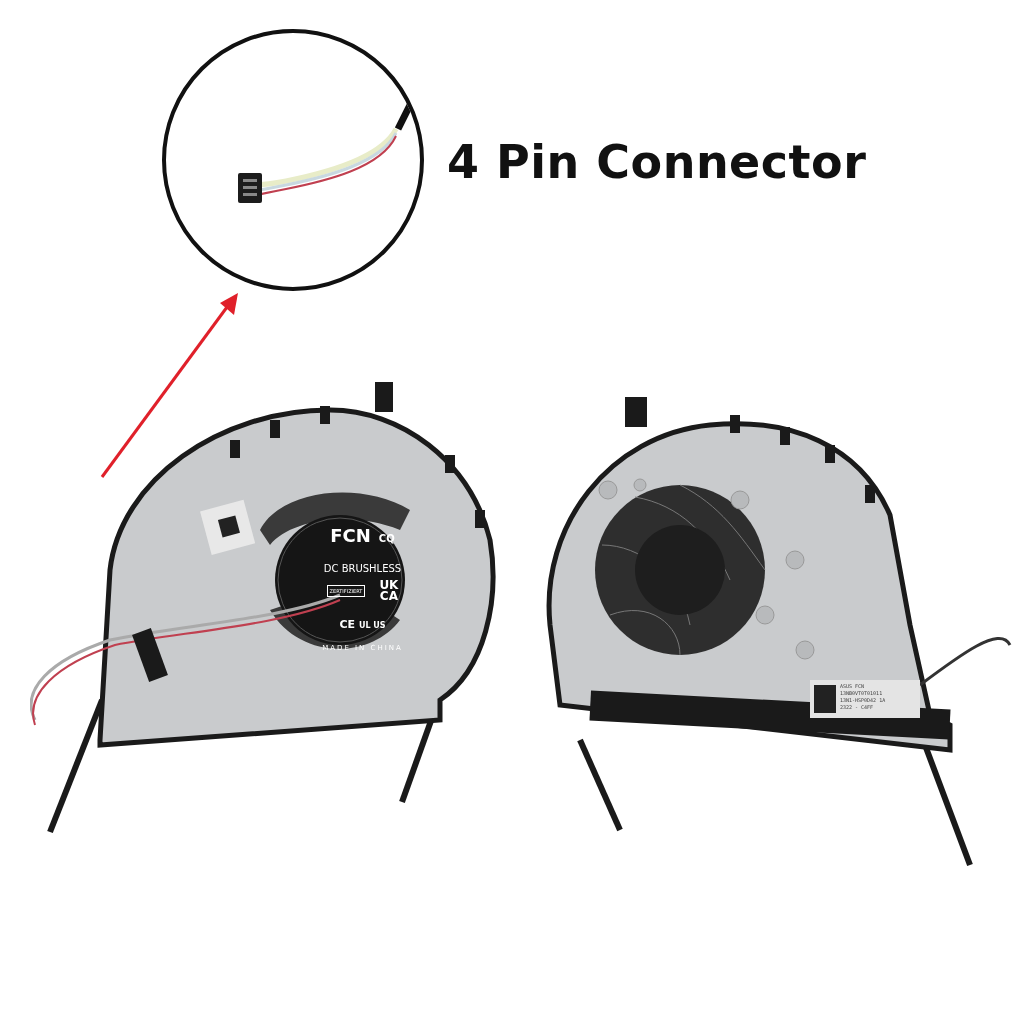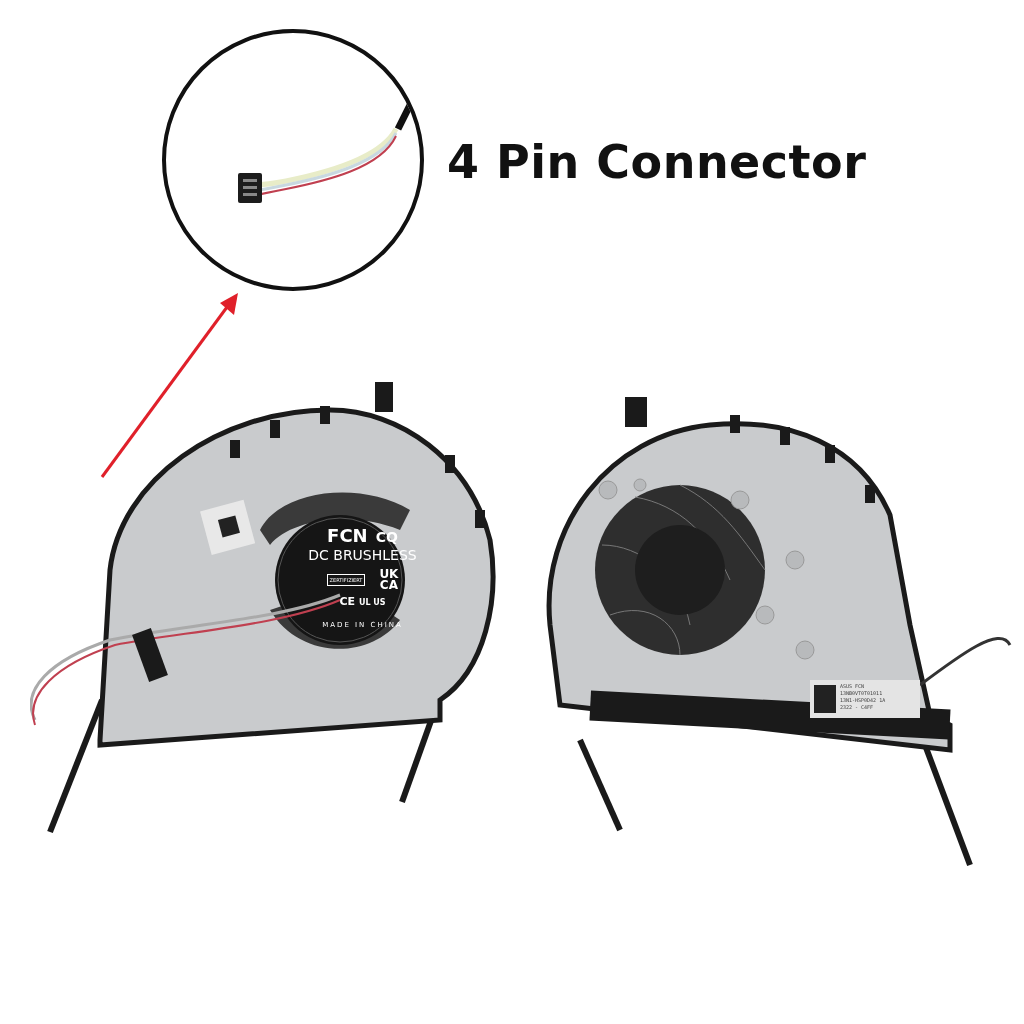--- a/index.html
+++ b/index.html
@@ -55,30 +55,30 @@
 
   <path d="M5 350 C-10 320 20 290 80 270 C150 255 250 250 310 225" stroke="#aaa" stroke-width="3" fill="none"></path>
   <path d="M5 355 C-5 325 25 295 85 275 C150 262 250 256 310 230" stroke="#c04050" stroke-width="2" fill="none"></path>
   <rect x="110" y="260" width="20" height="50" fill="#1a1a1a" transform="rotate(-20 120 285)"></rect>
 
   <rect x="175" y="135" width="45" height="45" fill="#e8e8e8" transform="rotate(-15 197 157)"></rect>
   <rect x="190" y="148" width="18" height="18" fill="#222" transform="rotate(-15 197 157)"></rect>
 </svg>
 
 <div class="abs" style="left:300px; top:525px; width:125px; text-align:center; color:#fff;">
-  <div style="font-size:18px; font-weight:bold;"><span>FCN</span><span style="font-size:14px; margin-left:8px;">CQ</span></div>
-  <div style="font-size:14px; margin-top:1px;">DC BRUSHLESS</div>
+  <div style="font-size:18px; font-weight:bold;"><span>FCN</span><span style="font-size:10px; margin-left:8px;">CQ</span></div>
+  <div style="font-size:10px; margin-top:17px;">DC BRUSHLESS</div>
   <div style="display:flex; justify-content:center; gap:14px; margin-top:6px; align-items:center;">
     <div style="font-size:5px; border:1px solid #fff; padding:2px;">ZERTIFIZIERT</div>
     <div style="font-size:12px; font-weight:bold; line-height:11px;">
         <div>UK</div>
         <div>CA</div>
       </div>
   </div>
-  <div style="font-size:11px; font-weight:bold; margin-top:4px;"><span>CE</span> <span style="font-size:8px;">UL US</span></div>
+  <div style="font-size:11px; font-weight:bold; margin-top:16px;"><span>CE</span> <span style="font-size:8px;">UL US</span></div>
   <div style="font-size:7px; letter-spacing:2px; margin-top:13px;">MADE IN CHINA</div>
 </div>
 
 <svg class="abs" style="left:530px; top:385px;" width="490" height="490" viewBox="0 0 490 490">
   <line x1="50" y1="355" x2="90" y2="445" stroke="#1a1a1a" stroke-width="6"></line>
   <line x1="395" y1="360" x2="440" y2="480" stroke="#1a1a1a" stroke-width="6"></line>
   <path d="M20 240 C10 140 80 50 180 40 C260 32 330 60 360 130 L380 240 L400 330 L420 340 L420 365 L30 320 Z" fill="#c9cbcd" stroke="#1a1a1a" stroke-width="5"></path>
   <rect x="60" y="315" width="360" height="30" fill="#1a1a1a" transform="rotate(3 240 330)"></rect>
 
   <g fill="#1a1a1a">

